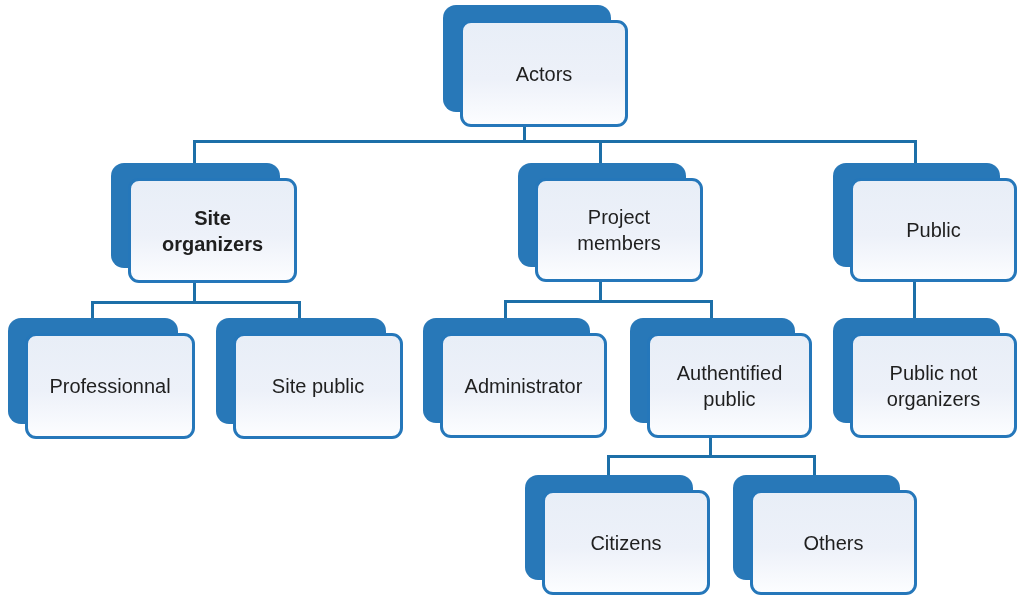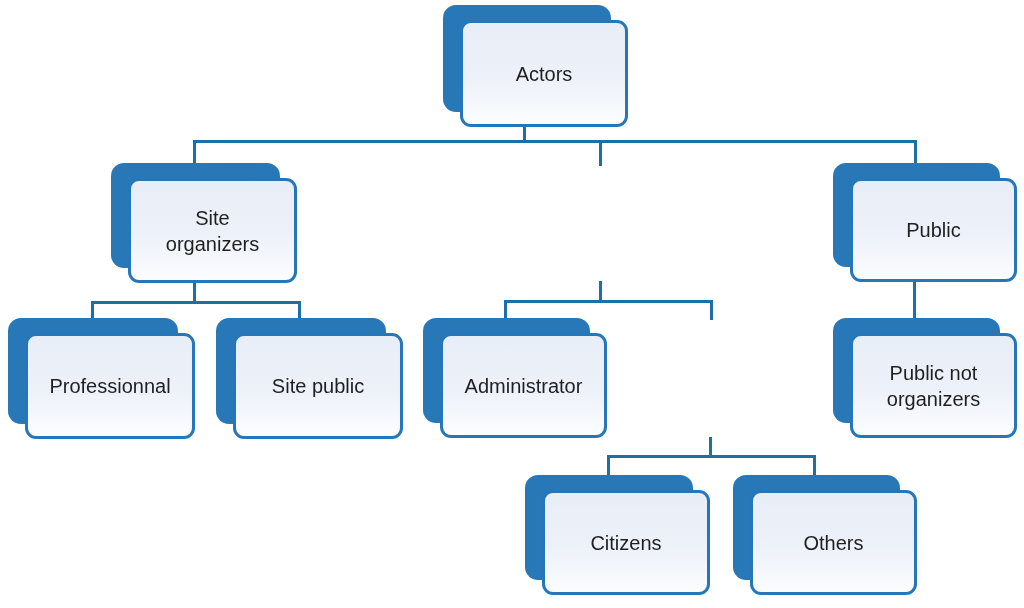--- a/index.html
+++ b/index.html
@@ -63,21 +63,21 @@
   }
   .node .label {
     font-size: 20px;
     line-height: 1.3;
     color: #1f1f1f;
     white-space: pre-line;
     padding: 0 4px;
   }
   
   .p-actors        { left: 460px; top: 20px;  width: 168px; height: 107px; }
-  .p-siteorg       { left: 128px; top: 178px; width: 169px; height: 105px; }
+  .p-siteorg       { left: 128px; top: 178px; width: 169px; height: 105px; font-weight: bold; }
   .p-projmem       { left: 535px; top: 178px; width: 168px; height: 104px; }
   .p-public        { left: 850px; top: 178px; width: 167px; height: 104px; }
   .p-admin         { left: 25px;  top: 333px; width: 170px; height: 106px; }
   .p-sitemgr       { left: 233px; top: 333px; width: 170px; height: 106px; }
   .p-prof          { left: 440px; top: 333px; width: 167px; height: 105px; }
   .p-auth          { left: 647px; top: 333px; width: 165px; height: 105px; }
   .p-pubnotconn    { left: 850px; top: 333px; width: 167px; height: 105px; }
   .p-citizens      { left: 542px; top: 490px; width: 168px; height: 105px; }
   .p-others        { left: 750px; top: 490px; width: 167px; height: 105px; }
 </style>
@@ -113,20 +113,27 @@
   </div>
 
   <div class="node p-siteorg">
     <div class="back"></div>
     <div class="front">
       <span class="label">Site
 organizers</span>
     </div>
   </div>
 
+  <div class="node p-projmem">
+    <div class="back"></div>
+    <div class="front">
+      <span class="label">Project
+members</span>
+    </div>
+  </div>
 
   <div class="node p-public">
     <div class="back"></div>
     <div class="front">
       <span class="label">Public</span>
     </div>
   </div>
 
   <div class="node p-admin">
     <div class="back"></div>
@@ -142,20 +149,27 @@
     </div>
   </div>
 
   <div class="node p-prof">
     <div class="back"></div>
     <div class="front">
       <span class="label">Administrator</span>
     </div>
   </div>
 
+  <div class="node p-auth">
+    <div class="back"></div>
+    <div class="front">
+      <span class="label">Authentified
+public</span>
+    </div>
+  </div>
 
   <div class="node p-pubnotconn">
     <div class="back"></div>
     <div class="front">
       <span class="label">Public not
 organizers</span>
     </div>
   </div>
 
   <div class="node p-citizens">

